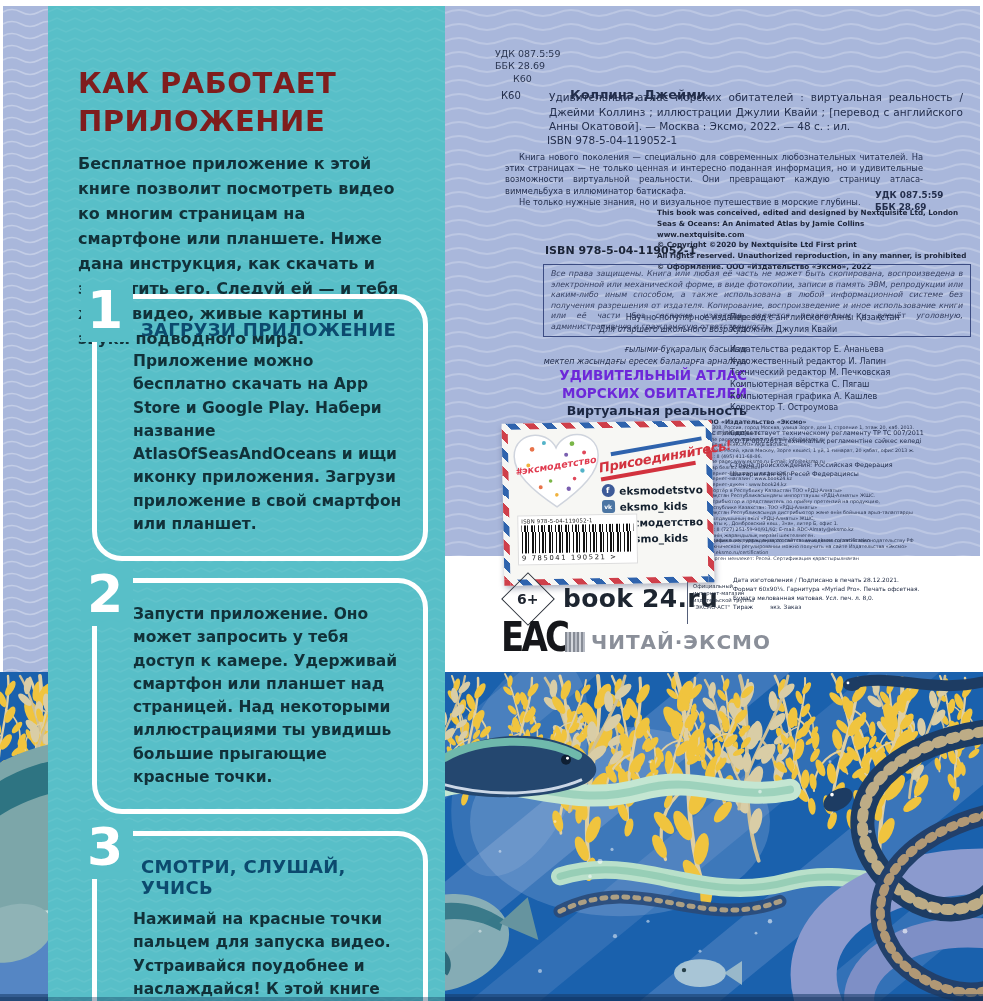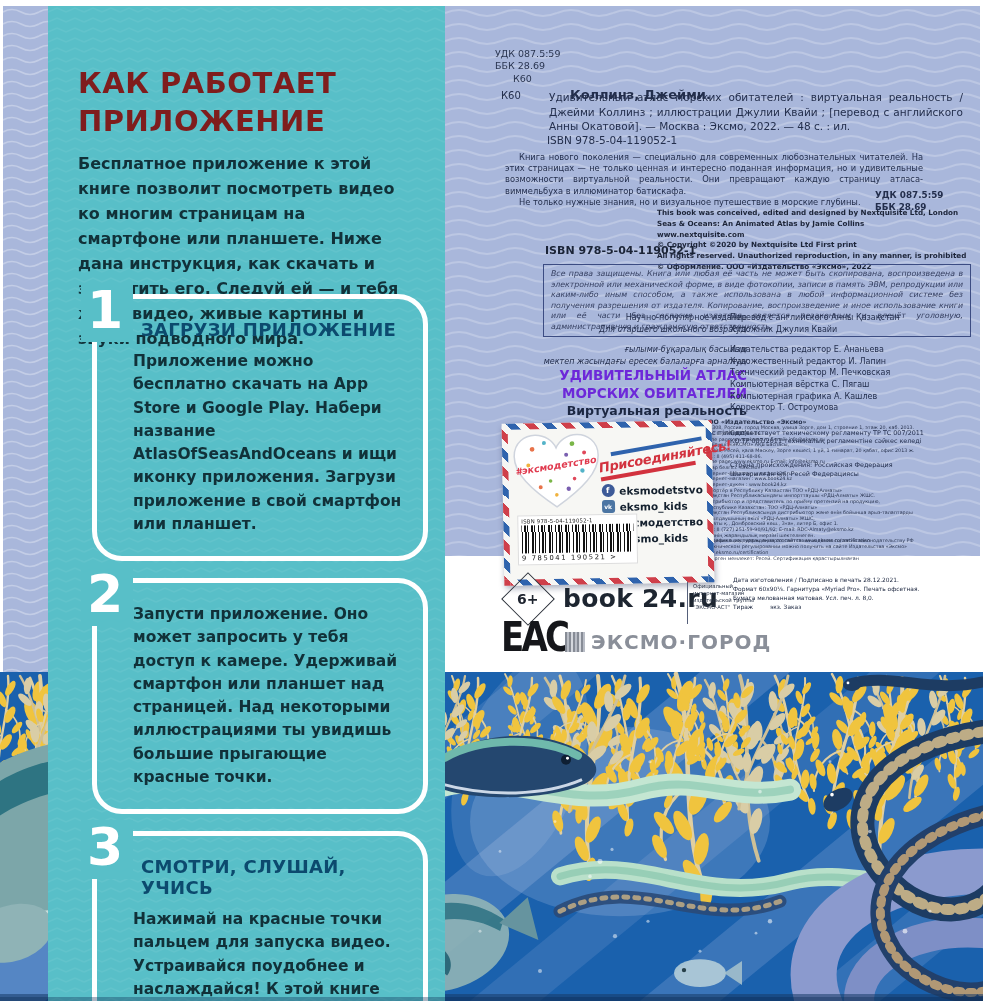--- a/index.html
+++ b/index.html
@@ -461,21 +461,21 @@
 
     <div class="abs age">
       <span>6+</span>
     </div>
     <div class="abs book24">book 24.ru</div>
     <div class="abs b24-div"></div>
     <div class="abs b24-cap">Официальный интернет-магазин издательской группы "ЭКСМО-АСТ"</div>
     <div class="abs eac">ЕАС</div>
     <div class="abs chitai">
       <span class="ic"></span>
-      <span class="lbl">ЭКСМО·ГОРОД</span>
+      <span class="lbl">ЧИТАЙ·ЭКСМО</span>
     </div>
   </div>
 
   <div class="abs teal-panel">
     <svg class="tex">
       <defs>
           <pattern id="wvT" width="36" height="10" patternUnits="userSpaceOnUse">
         <path d="M0 6 L9 2 L18 6 L27 2 L36 6" fill="none" stroke="#ffffff" stroke-opacity=".06" stroke-width="1.5"></path>
       </pattern>
         </defs>

